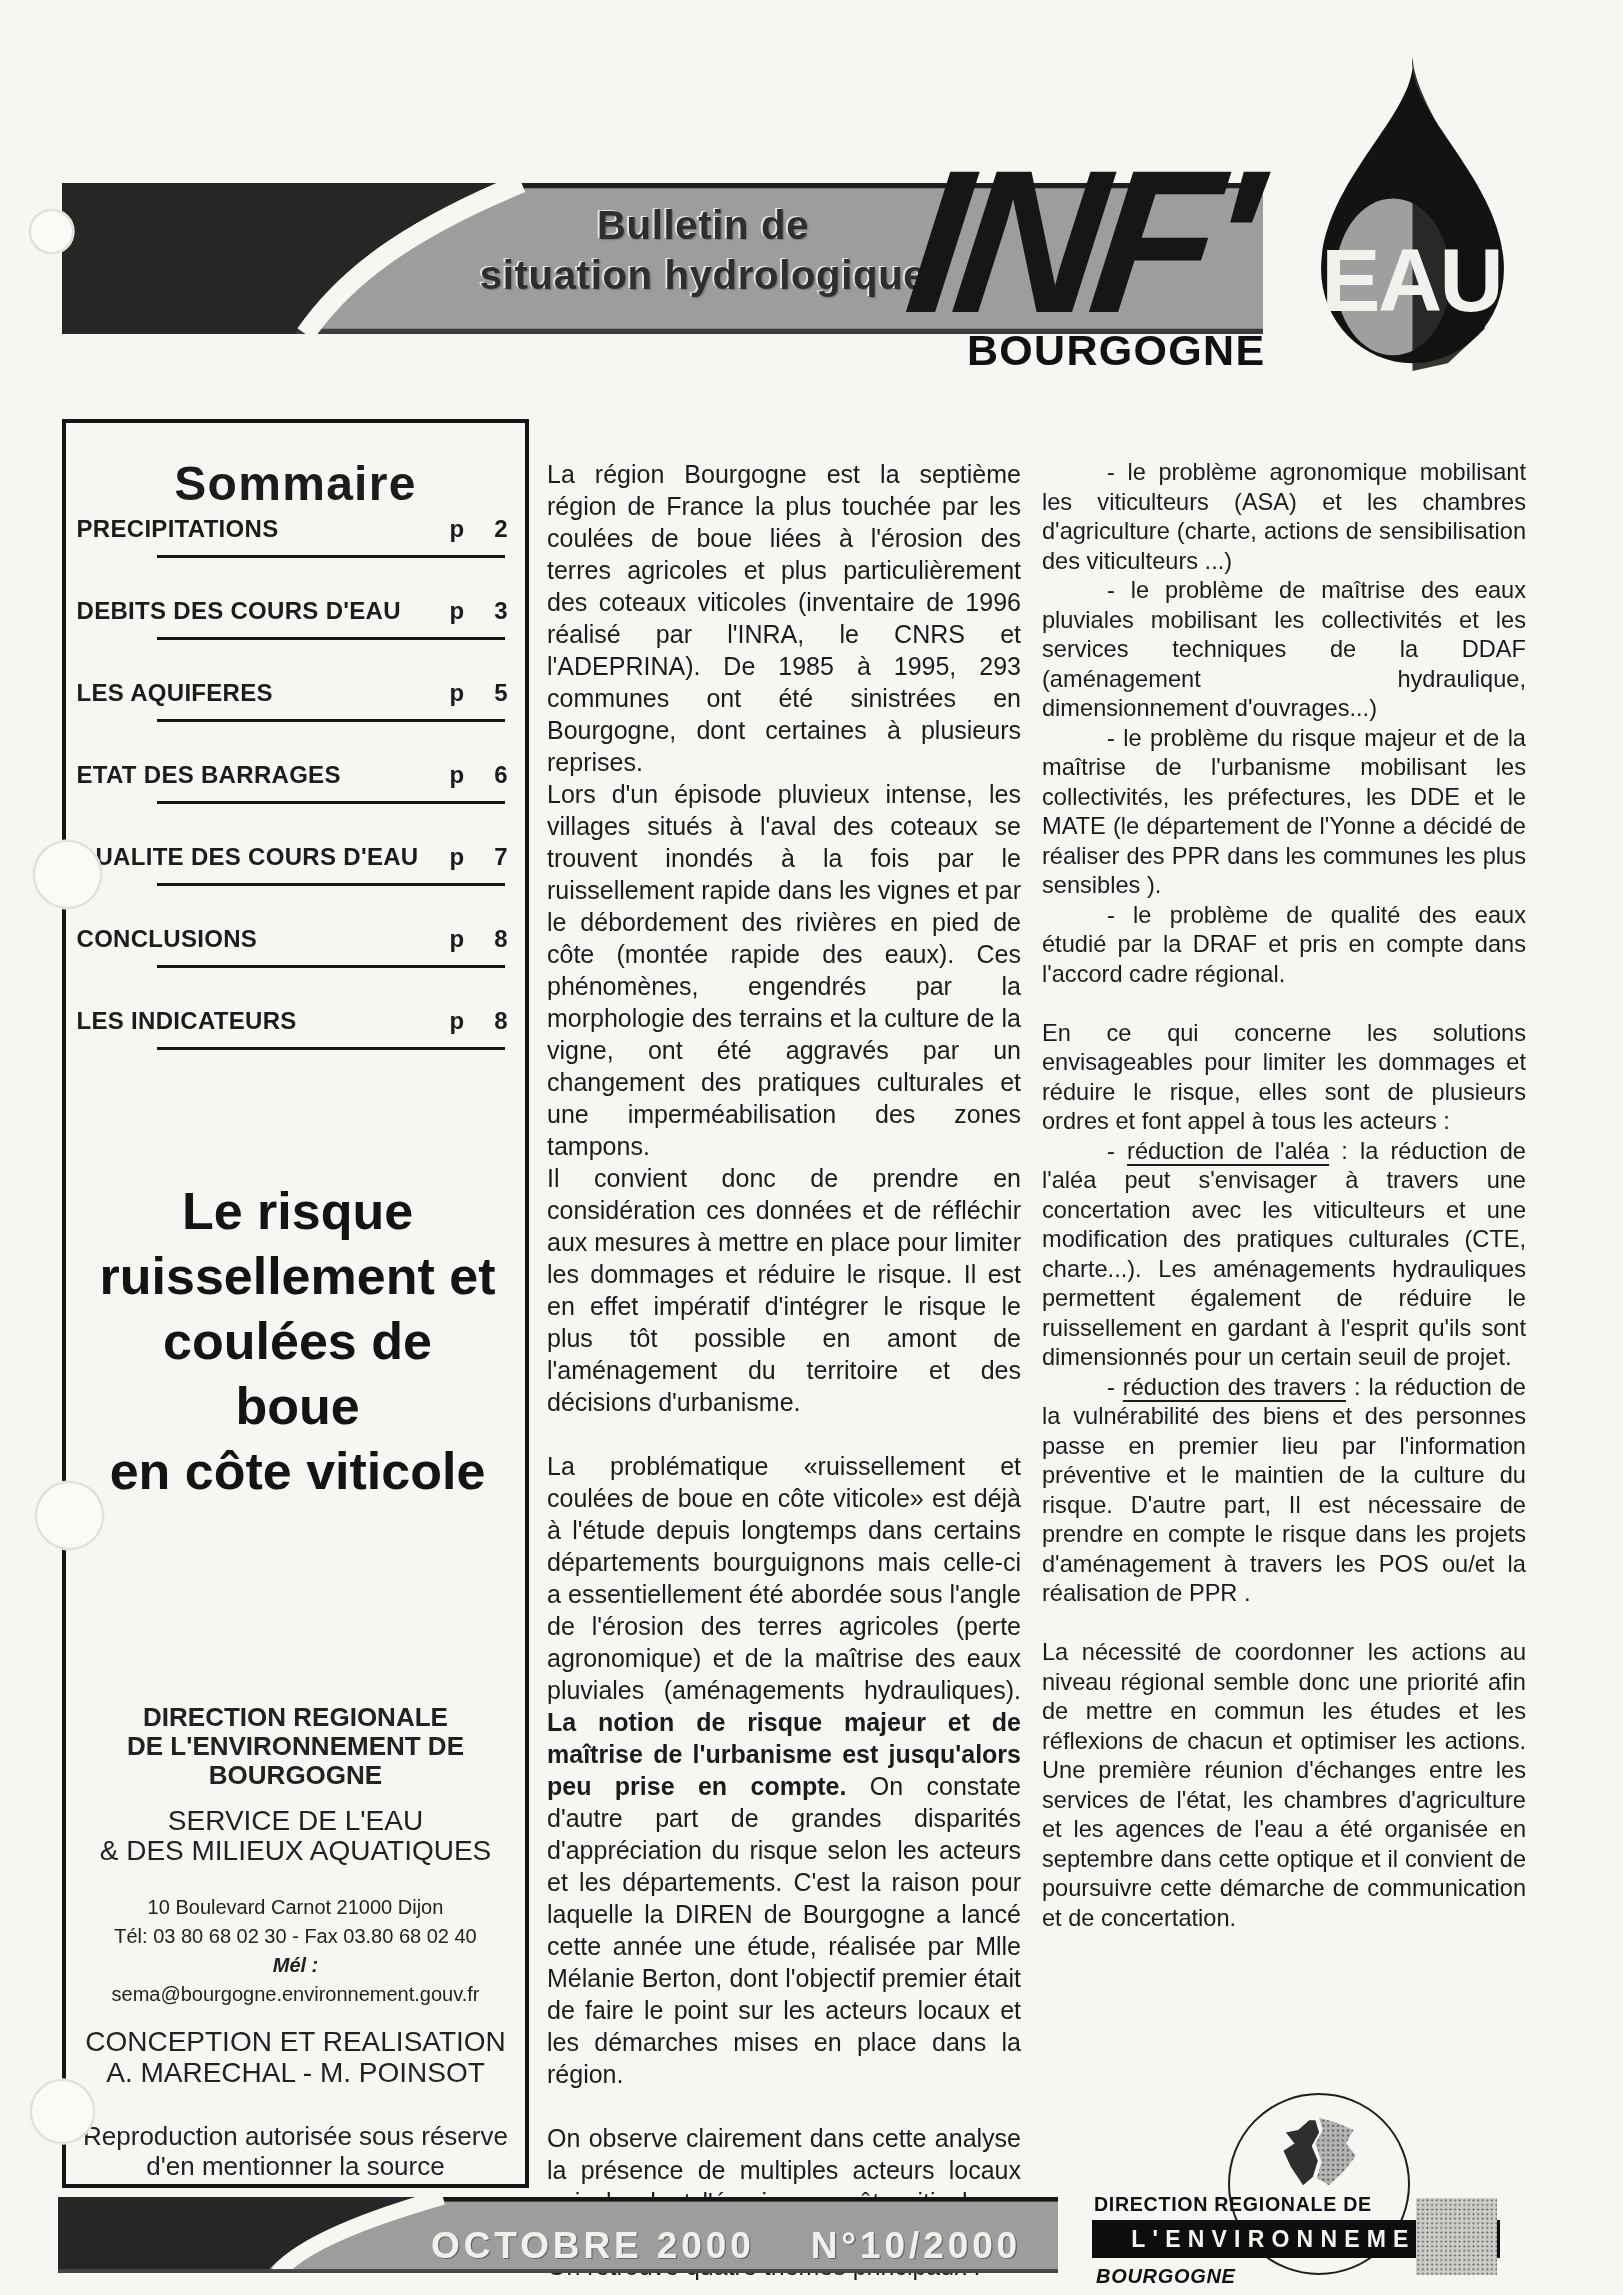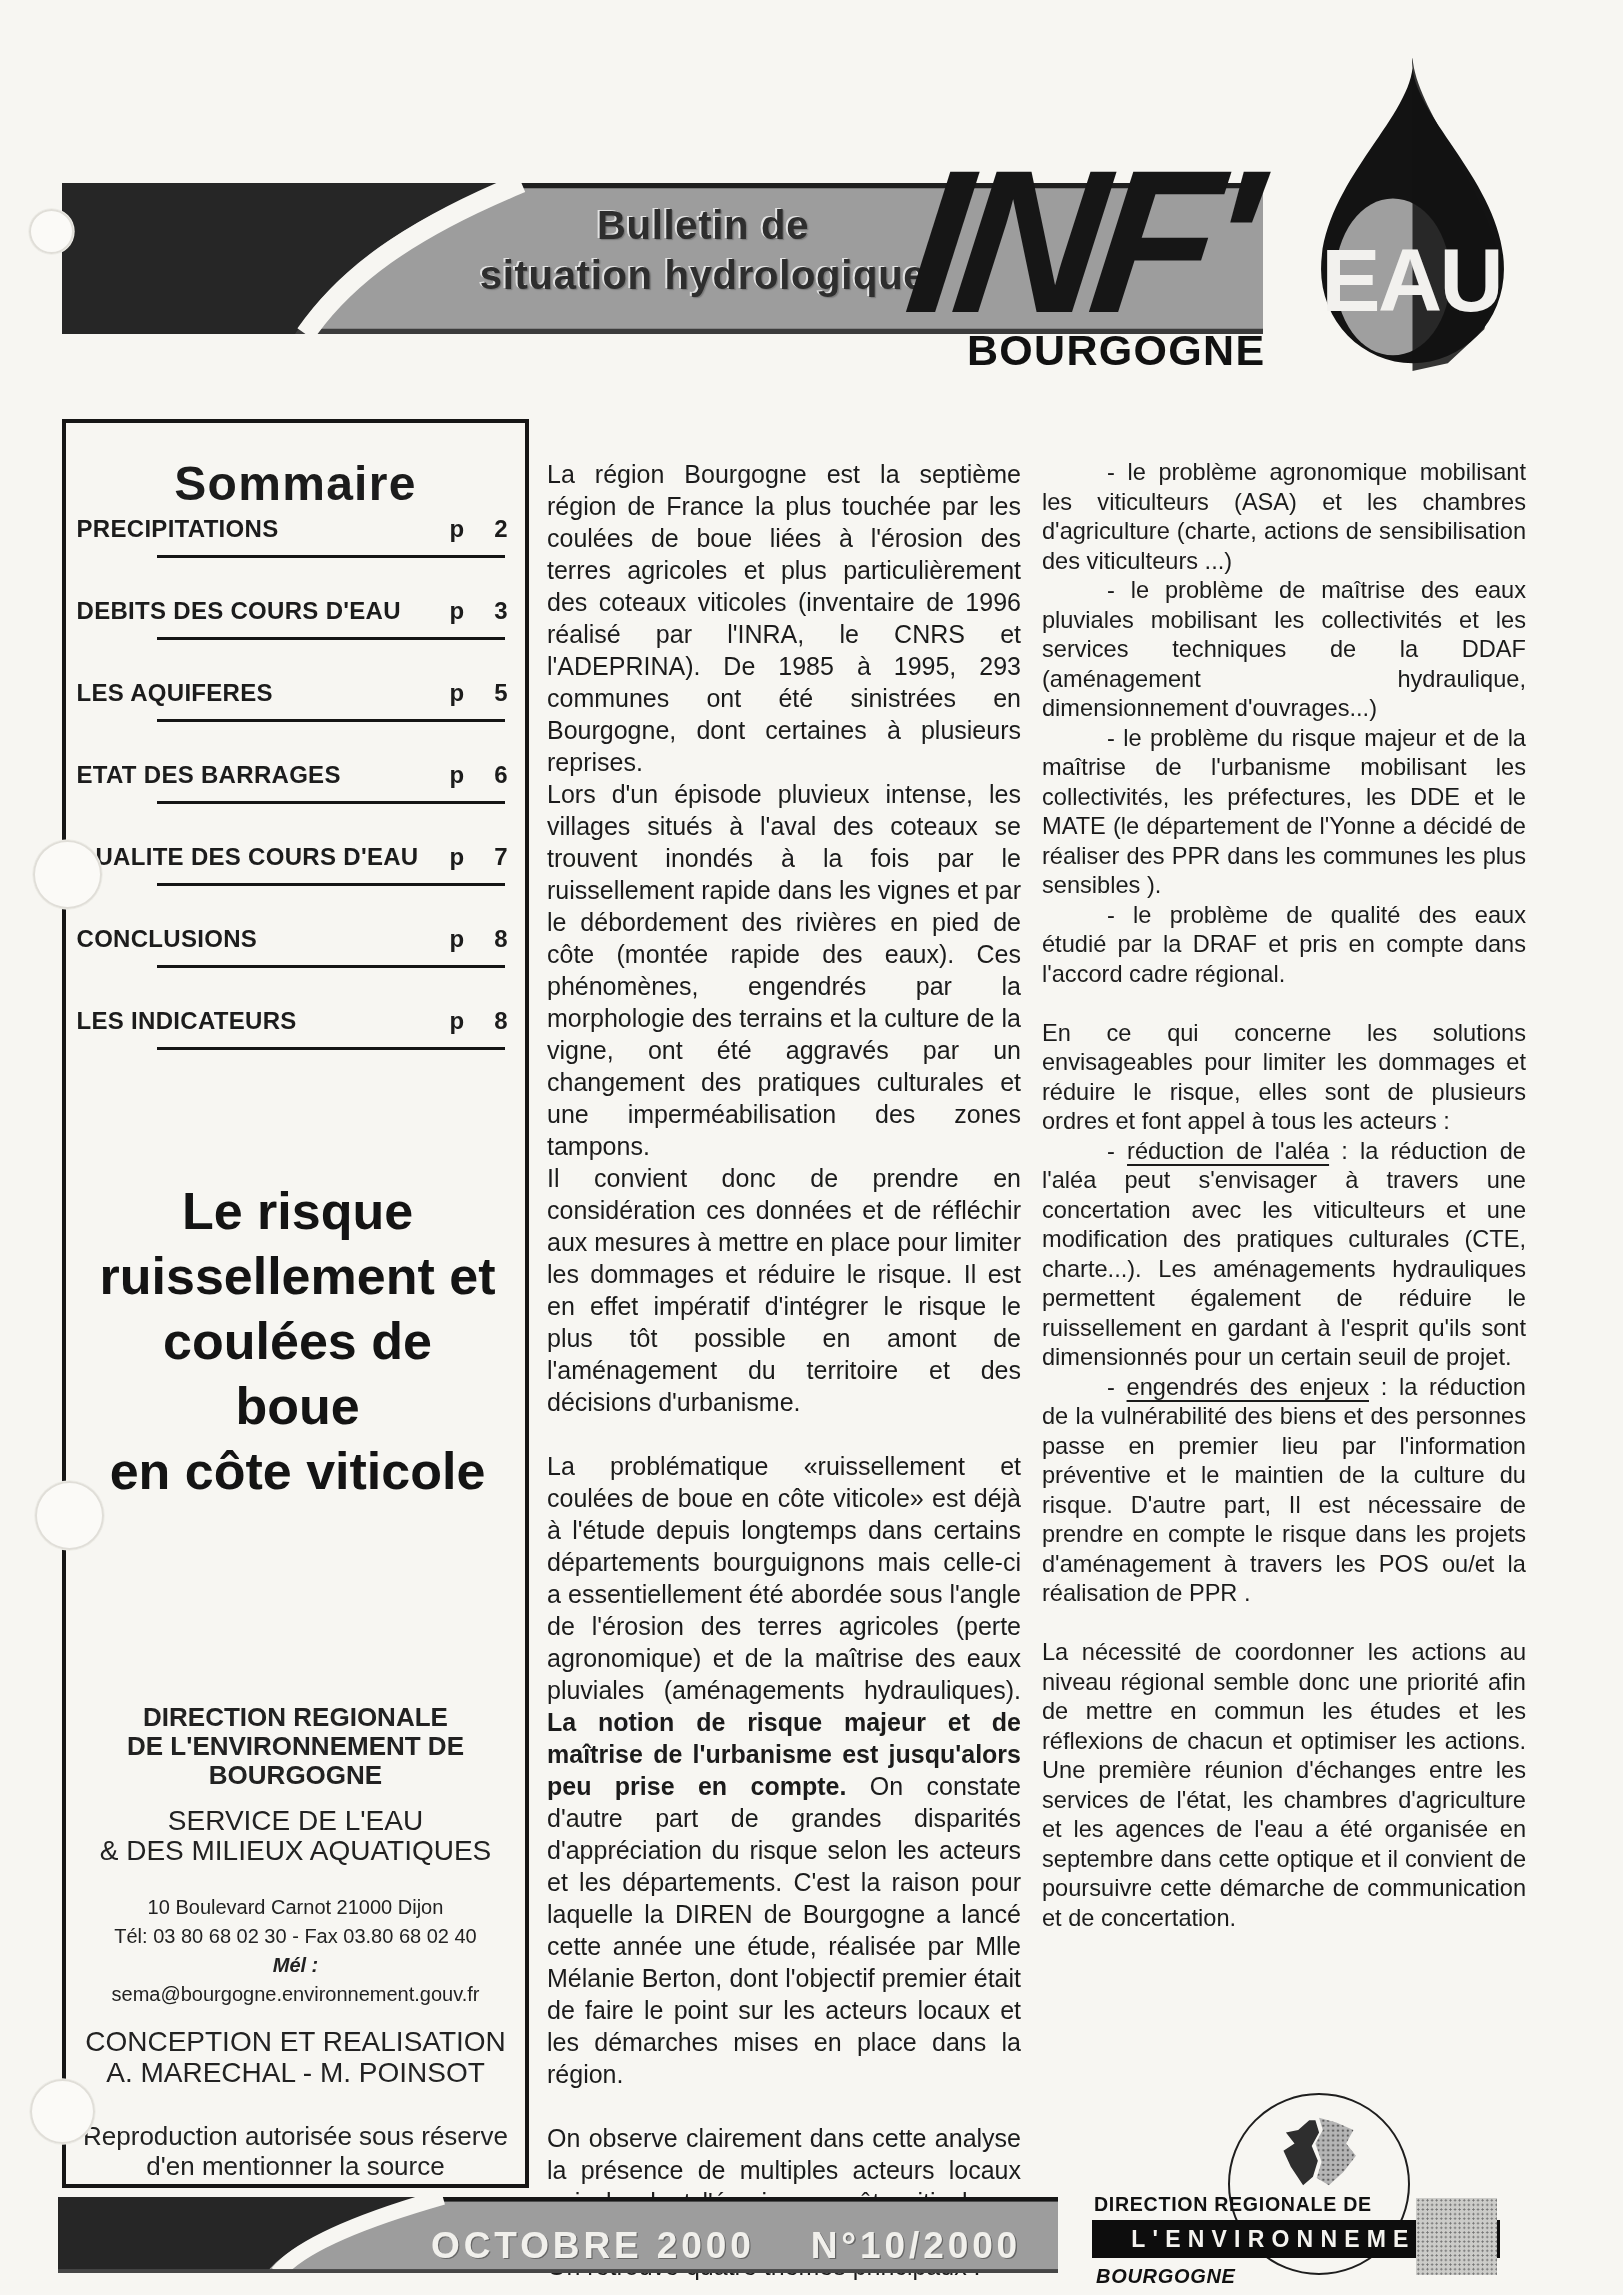--- a/index.html
+++ b/index.html
@@ -234,21 +234,21 @@
     <p>On observe clairement dans cette analyse la présence de multiples acteurs locaux qui abordent l'érosion en côte viticole en fonction  des problématiques rencontrées. On retrouve quatre thèmes principaux :</p>
   </div>
 
   <div class="col col3">
     <p class="indent">- le problème agronomique mobilisant les viticulteurs (ASA) et les chambres d'agriculture (charte, actions de sensibilisation des viticulteurs ...)</p>
     <p class="indent">-  le problème de maîtrise des eaux pluviales mobilisant les collectivités et les services techniques de la DDAF (aménagement hydraulique, dimensionnement d'ouvrages...)</p>
     <p class="indent">- le problème du risque majeur et de la maîtrise de l'urbanisme mobilisant les collectivités, les préfectures, les DDE et le MATE (le département de l'Yonne a décidé de réaliser des PPR dans les communes les plus sensibles ).</p>
     <p class="indent">- le problème de qualité des eaux étudié par la DRAF et pris en compte dans l'accord cadre régional.</p>
     <p class="gap-before">En ce qui concerne les solutions envisageables pour limiter les dommages et réduire le risque, elles sont de plusieurs ordres et font appel à tous les acteurs :</p>
     <p class="indent"><span>- </span><span class="uline">réduction de l'aléa</span><span> :  la réduction de l'aléa peut s'envisager à travers une concertation avec les viticulteurs et une modification des pratiques culturales (CTE, charte...). Les aménagements hydrauliques permettent également de réduire le ruissellement en gardant à l'esprit qu'ils sont dimensionnés pour un certain seuil de projet.</span></p>
-    <p class="indent"><span>- </span><span class="uline">engendrés des enjeux</span><span> : la réduction de la vulnérabilité des biens et des personnes passe en premier lieu par l'information préventive et le maintien de la culture du risque. D'autre part, Il est nécessaire de prendre en compte le risque dans les projets d'aménagement à travers les POS ou/et la réalisation de PPR .</span></p>
+    <p class="indent"><span>- </span><span class="uline">réduction des travers</span><span> : la réduction de la vulnérabilité des biens et des personnes passe en premier lieu par l'information préventive et le maintien de la culture du risque. D'autre part, Il est nécessaire de prendre en compte le risque dans les projets d'aménagement à travers les POS ou/et la réalisation de PPR .</span></p>
     <p class="gap-before">La nécessité de coordonner les actions au niveau régional semble donc une priorité afin de mettre en commun les études et les réflexions de chacun et optimiser les actions. Une première réunion d'échanges entre les services de l'état, les chambres d'agriculture et les agences de l'eau a été organisée en septembre dans cette optique et il convient de poursuivre cette démarche de communication et de concertation.</p>
   </div>
 
   <div class="footer-banner">
     <svg viewBox="0 0 1528 116" preserveAspectRatio="none">
       <rect width="1528" height="116" fill="#9d9d9d"></rect>
       <rect width="1528" height="7" fill="#161616"></rect>
       <path d="M0 0 H560 C442 34 352 72 318 116 H0 Z" fill="#262626"></path>
       <path d="M588 0 C462 36 370 74 336 116" stroke="#f7f6f2" stroke-width="24" fill="none"></path>
       <rect y="110" width="1528" height="6" fill="#464646"></rect>

